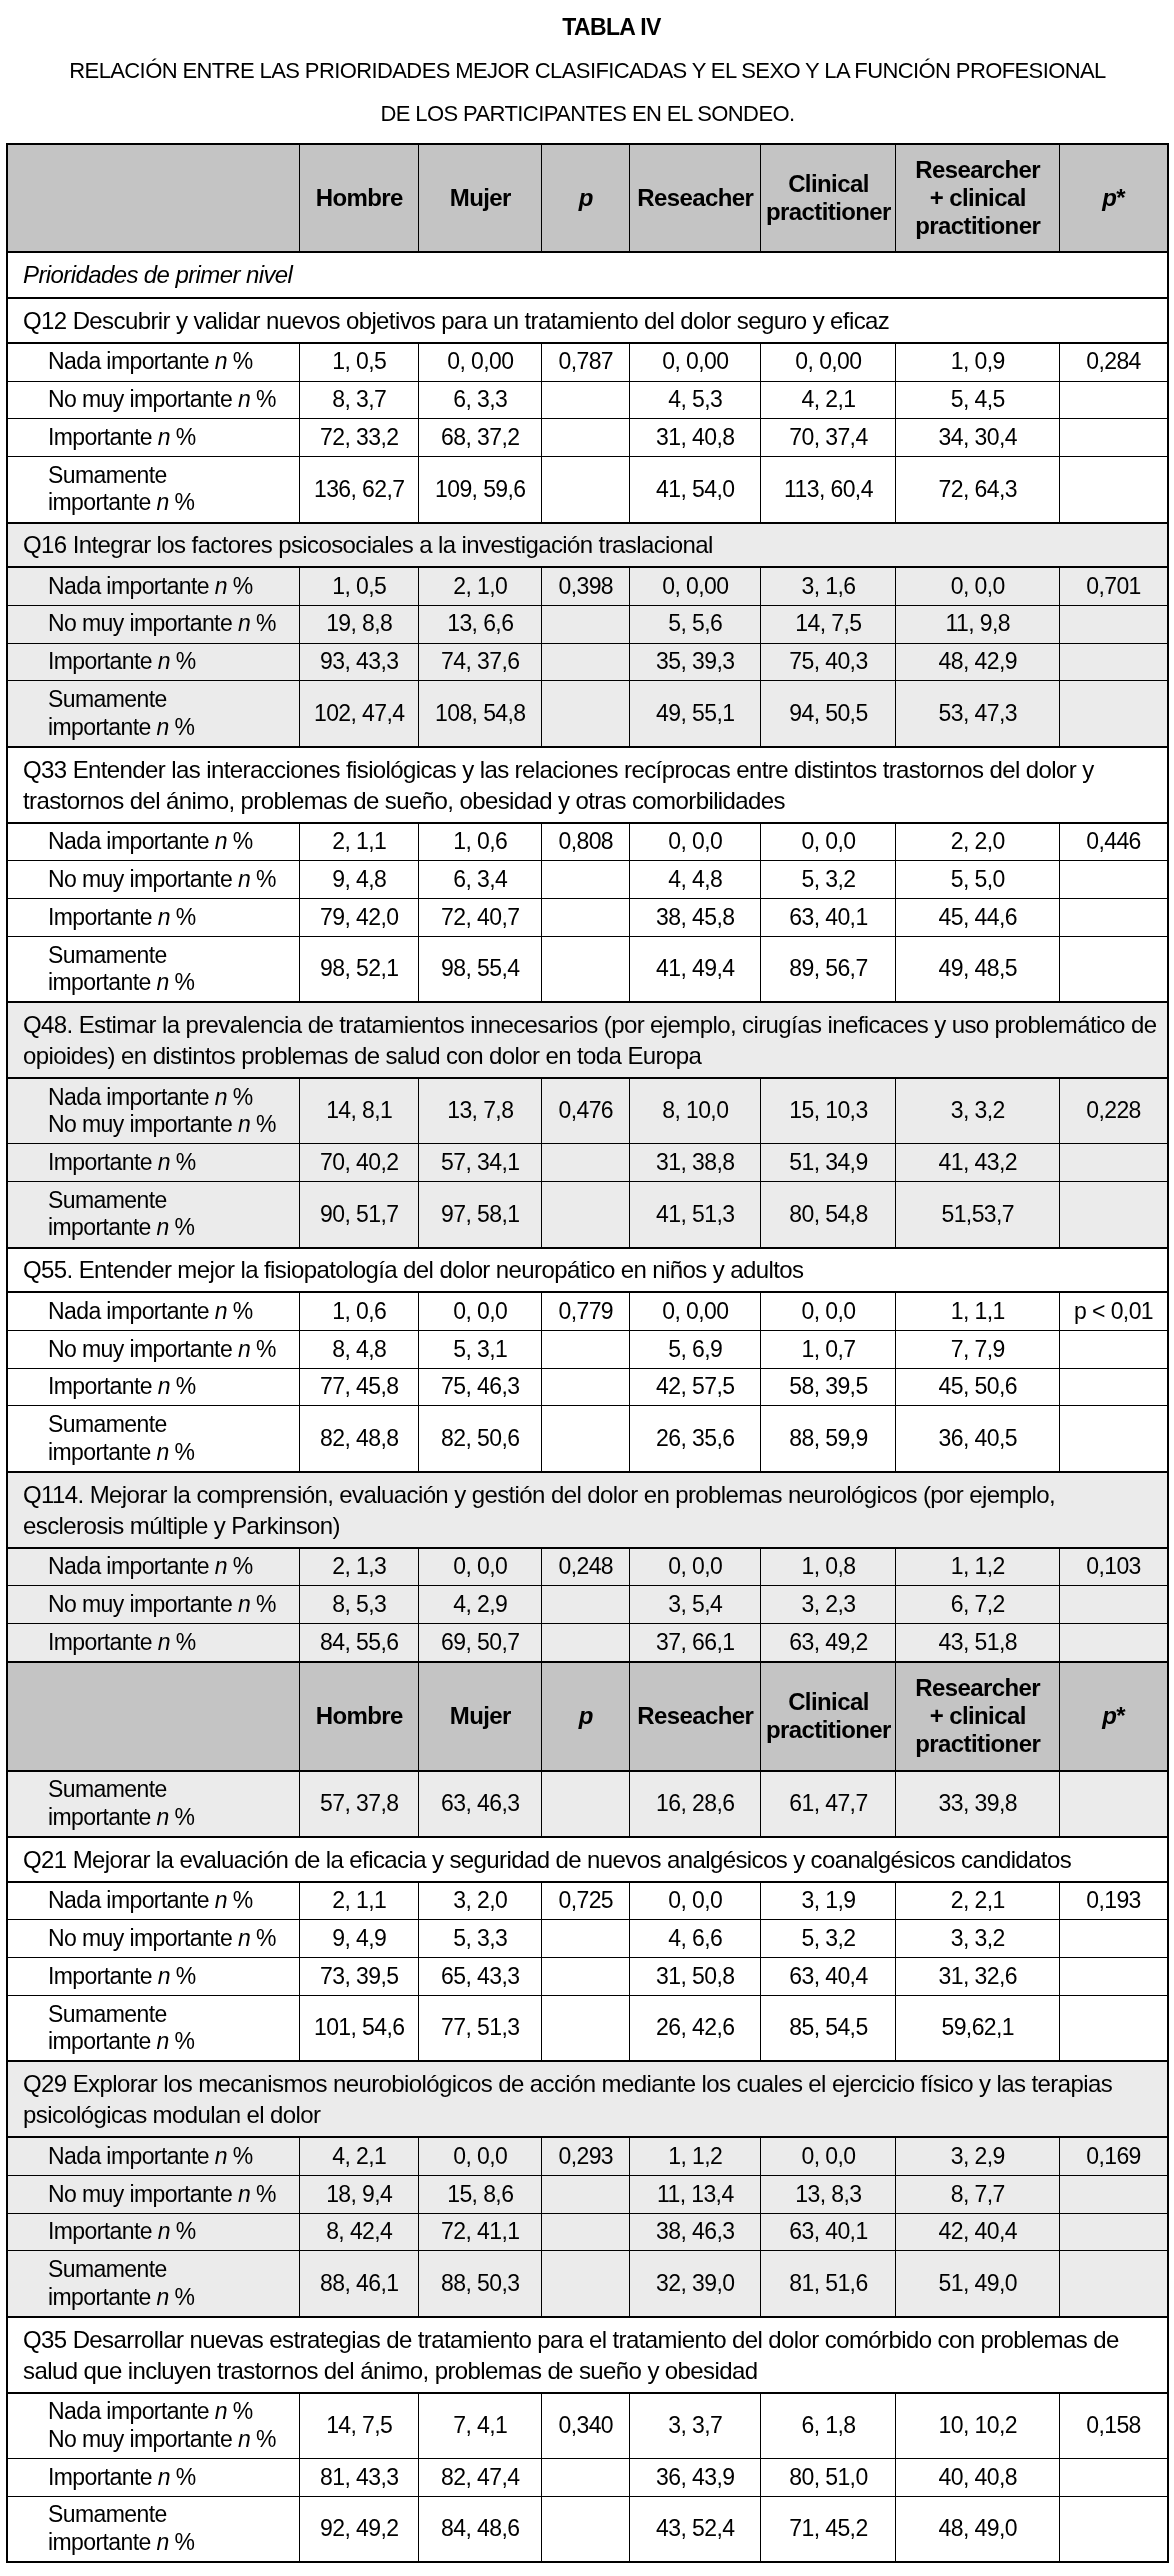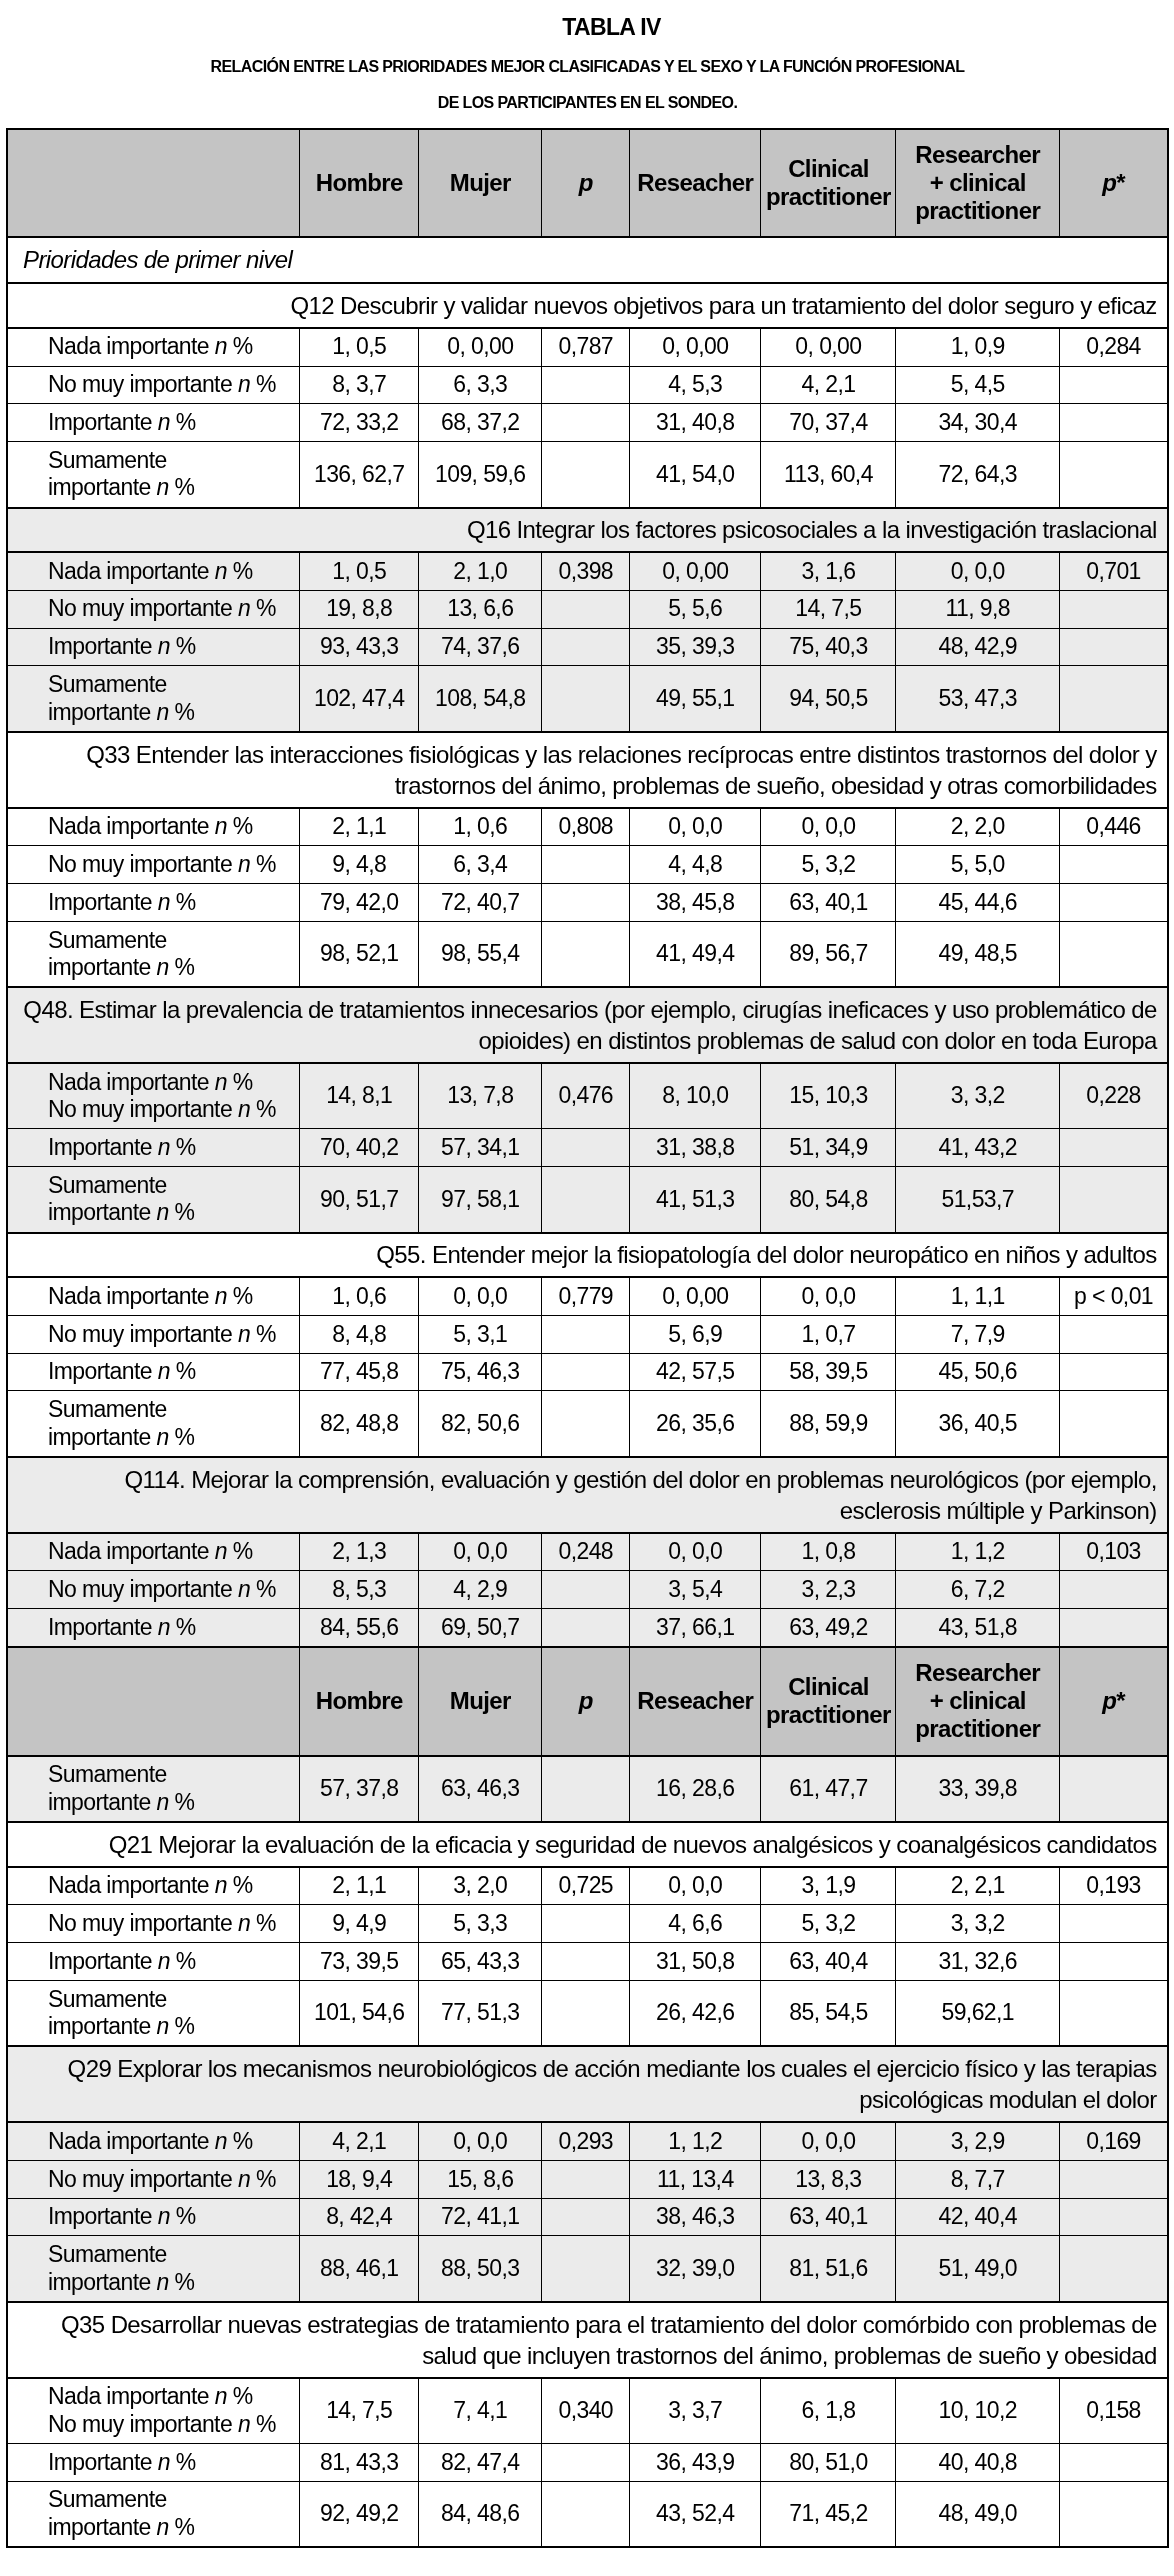--- a/index.html
+++ b/index.html
@@ -3,38 +3,38 @@
 <meta charset="utf-8">
 <style>
   html,body{margin:0;padding:0;}
   body{
     width:1175px;height:2576px;background:#ffffff;color:#000;
     font-family:"Liberation Sans", sans-serif;
     -webkit-font-smoothing:antialiased;
   }
   .title-block{text-align:center;padding-top:13.7px;letter-spacing:-0.6px;}
   .t1{font-size:23px;font-weight:bold;margin-bottom:9px;margin-left:48px;}
-  .t2{font-size:16px;font-weight:bold;line-height:1.25;margin-top:16px;}
+  .t2{font-size:22px;font-weight:normal;line-height:1.25;margin-top:16px;}
   table.main{
     width:1163px;margin:15px auto 0 auto;
     border-collapse:collapse;table-layout:fixed;
     border:2.3px solid #000;
     letter-spacing:-0.6px;
   }
   td{border:1.1px solid #000;vertical-align:middle;overflow:hidden;}
   tr.hv > td{border-top:2.9px solid #000;border-bottom:2.9px solid #000;}
   td.hc{
     background:#c4c4c4;font-weight:bold;font-size:24px;text-align:center;
     height:100px;line-height:1.18;padding:3.4px 2.3px;
   }
   td.sec{
     font-style:italic;font-size:24px;height:37px;padding:3.4px 3.4px 3.4px 15px;text-align:left;
   }
   td.qt{
-    font-size:24px;line-height:1.3;padding:5.7px 10.3px 5.7px 15px;text-align:right;
+    font-size:24px;line-height:1.3;padding:5.7px 10.3px 5.7px 15px;text-align:left;
   }
   tr.data{height:35px;}
   td.lab{
     font-size:23px;text-align:left;padding:4.6px 4.6px 4.6px 40px;line-height:1.2;
   }
   td.num{
     font-size:23px;text-align:center;padding:4.6px 1.1px;line-height:1.2;
   }
   tr.gray > td{background:#ebebeb;}
 </style>

